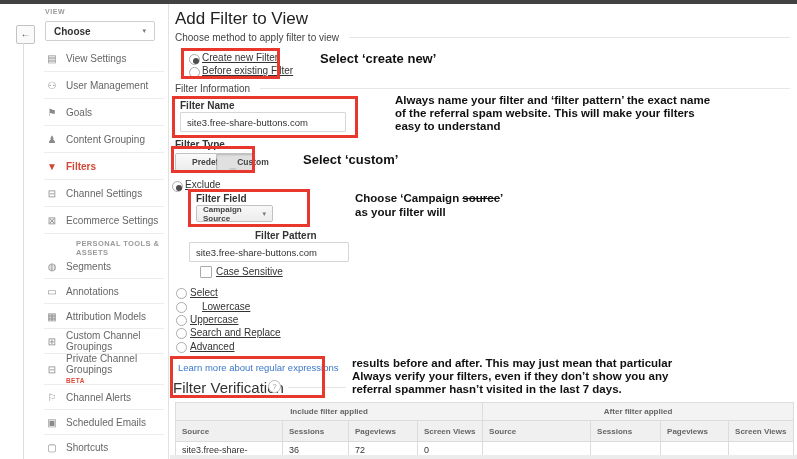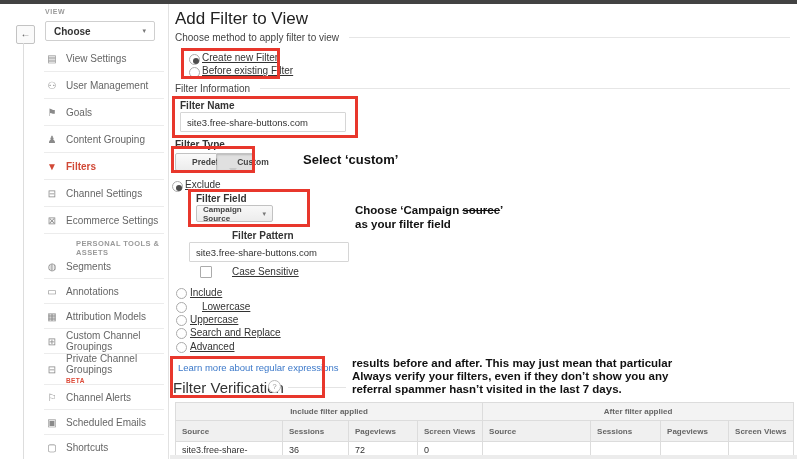--- a/index.html
+++ b/index.html
@@ -166,61 +166,67 @@
   <div class="abs sechdr" style="left:175px;top:32px;width:615px;">
     <span>Choose method to apply filter to view</span>
       <span class="ln"></span>
     </div>
 
   <div class="abs radio on" style="left:189px;top:54px;"></div>
   <div class="abs rlabel" style="left:202px;top:52px;">Create new Filter</div>
   <div class="abs radio" style="left:189px;top:67px;"></div>
   <div class="abs rlabel" style="left:202px;top:65px;">Before existing Filter</div>
   <div class="abs redbox" style="left:181px;top:48px;width:99px;height:31px;"></div>
+  <div class="abs note note13" style="left:320px;top:51px;">Select ‘create new’</div>
 
   <div class="abs sechdr" style="left:175px;top:83px;width:615px;">
     <span>Filter Information</span>
       <span class="ln"></span>
     </div>
 
   <div class="abs blabel" style="left:180px;top:100px;">Filter Name</div>
   <input class="abs tinput" style="left: 180px; top: 112px; width: 166px; height: 20px;" value="site3.free-share-buttons.com">
   <div class="abs redbox" style="left:172px;top:96px;width:186px;height:42px;"></div>
+  <div class="abs note note11" style="left:395px;top:94px;">
+    <div>Always name your filter and ‘filter pattern’ the exact name</div>
+    <div>of the referral spam website. This will make your filters</div>
+    <div>easy to understand</div>
+  </div>
 
   <div class="abs blabel" style="left:175px;top:139px;">Filter Type</div>
   <div class="abs" style="left:175px;top:153px;display:flex;">
     <div class="tbtn left" style="width:42px;">Predefined</div>
     <div class="tbtn right sel" style="width:34px;">Custom</div>
   </div>
   <div class="abs tail" style="left:229px;top:168px;"></div>
   <div class="abs redbox" style="left:171px;top:146px;width:84px;height:27px;"></div>
   <div class="abs note note13" style="left:303px;top:152px;">Select ‘custom’</div>
 
   <div class="abs radio on" style="left:172px;top:181px;"></div>
   <div class="abs rlabel" style="left:185px;top:179px;">Exclude</div>
 
   <div class="abs blabel" style="left:196px;top:193px;">Filter Field</div>
   <div class="abs dropdown" style="left:196px;top:205px;">
     <span class="val">Campaign Source</span>
     <span class="caret">▾</span>
   </div>
   <div class="abs redbox" style="left:188px;top:189px;width:122px;height:38px;"></div>
-  <div class="abs note note11" style="left:355px;top:191px;margin-top:12px;">
+  <div class="abs note note11" style="left:355px;top:191px;">
     <div style="line-height:14px;"><span>Choose ‘Campaign </span><s>source</s><span>’</span></div>
-    <div style="line-height:14px;">as your filter field</div>
-  </div>
-
-  <div class="abs blabel" style="left:184px;top:230px;padding-left:48px;">Filter Pattern</div>
+    <div style="line-height:14px;">as your filter will</div>
+  </div>
+
+  <div class="abs blabel" style="left:207px;top:230px;padding-left:48px;">Filter Pattern</div>
   <input class="abs tinput" style="left: 189px; top: 242px; width: 160px; height: 20px;" value="site3.free-share-buttons.com">
 
   <div class="abs checkbox" style="left:200px;top:266px;"></div>
-  <div class="abs rlabel" style="left:232px;top:266px;">Case Sensitive</div>
+  <div class="abs rlabel" style="left:216px;top:266px;">Case Sensitive</div>
 
   <div class="abs radio" style="left:176px;top:288px;"></div>
-  <div class="abs rlabel" style="left:190px;top:287px;">Include</div>
+  <div class="abs rlabel" style="left:190px;top:287px;">Select</div>
   <div class="abs radio" style="left:176px;top:302px;"></div>
   <div class="abs rlabel" style="left:202px;top:301px;">Lowercase</div>
   <div class="abs radio" style="left:176px;top:315px;"></div>
   <div class="abs rlabel" style="left:190px;top:314px;">Uppercase</div>
   <div class="abs radio" style="left:176px;top:328px;"></div>
   <div class="abs rlabel" style="left:190px;top:327px;">Search and Replace</div>
   <div class="abs radio" style="left:176px;top:342px;"></div>
   <div class="abs rlabel" style="left:190px;top:341px;">Advanced</div>
 
   <div class="abs link" style="left:178px;top:362px;">Learn more about regular expressions</div>

